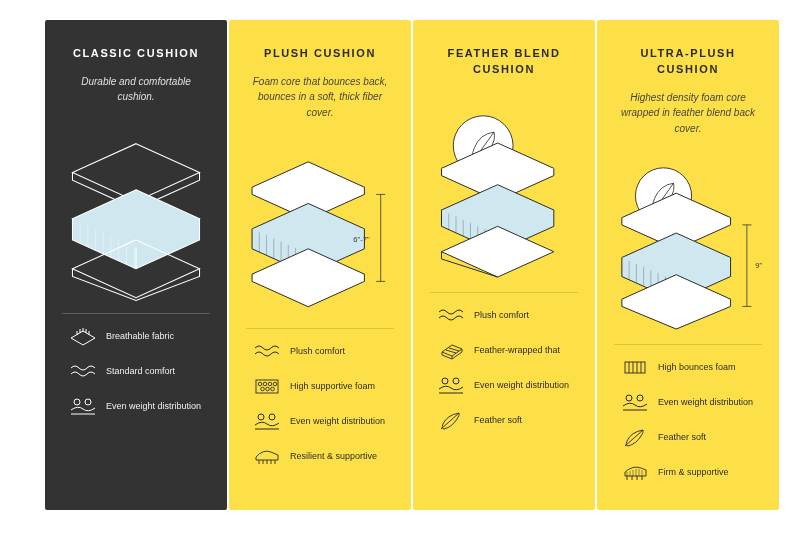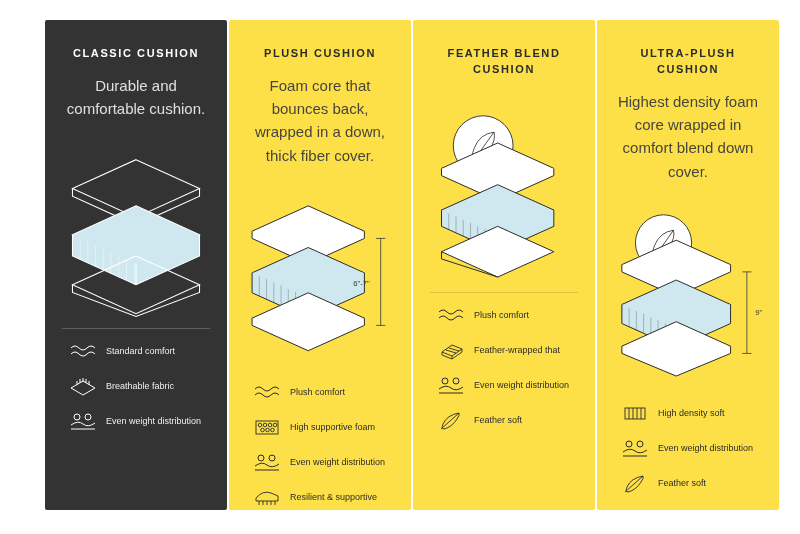--- a/index.html
+++ b/index.html
@@ -49,27 +49,28 @@
   .card-title {
     font-size: 11px;
     font-weight: bold;
     letter-spacing: 1.6px;
     text-align: center;
     line-height: 1.45;
     margin: 0 0 12px 0;
     text-transform: uppercase;
   }
   .card-desc {
-    font-size: 15px;
+    font-size: 10px;
     line-height: 1.55;
     text-align: center;
     margin: 0 4px 6px 4px;
     color: inherit;
     opacity: 0.95;
     max-width: 150px;
+    font-style: italic;
   }
   .card.dark .card-desc { color: #e8e8e8; }
   .card.light .card-desc { color: #3d3d3d; }
 
   .illustration {
     position: relative;
     width: 100%;
     height: 190px;
     margin-top: 6px;
     margin-bottom: 4px;
@@ -162,53 +163,53 @@
           <path d="M14 152 L14 160 L80 185 L146 160 L146 152" fill="none"></path>
         </g>
       </svg>
     </div>
 
     <div class="divider"></div>
 
     <div class="features">
       <div class="feature">
         <span class="feature-icon">
+          <svg width="26" height="20" viewBox="0 0 26 20" fill="none" stroke="#ffffff" stroke-width="1">
+            <path d="M13 5 L25 12 L13 19 L1 12 Z"></path>
+            <path d="M7 9 L7 5 M10 7 L10 3 M13 6 L13 2 M16 7 L16 3 M19 9 L19 5"></path>
+          </svg>
+        </span>
+        <span class="feature-label">Breathable fabric</span>
+      </div>
+      <div class="feature">
+        <span class="feature-icon">
           <svg width="26" height="16" viewBox="0 0 26 16" fill="none" stroke="#ffffff" stroke-width="1">
             <path d="M1 5 Q5 1 9 5 T17 5 T25 5"></path>
             <path d="M1 11 Q5 7 9 11 T17 11 T25 11"></path>
           </svg>
         </span>
         <span class="feature-label">Standard comfort</span>
-      </div>
-      <div class="feature">
-        <span class="feature-icon">
-          <svg width="26" height="20" viewBox="0 0 26 20" fill="none" stroke="#ffffff" stroke-width="1">
-            <path d="M13 5 L25 12 L13 19 L1 12 Z"></path>
-            <path d="M7 9 L7 5 M10 7 L10 3 M13 6 L13 2 M16 7 L16 3 M19 9 L19 5"></path>
-          </svg>
-        </span>
-        <span class="feature-label">Breathable fabric</span>
       </div>
       <div class="feature">
         <span class="feature-icon">
           <svg width="26" height="20" viewBox="0 0 26 20" fill="none" stroke="#ffffff" stroke-width="1">
             <circle cx="7" cy="6" r="3"></circle>
             <circle cx="18" cy="6" r="3"></circle>
             <path d="M1 14 Q8 9 13 13 Q18 17 25 12"></path>
             <path d="M1 18 L25 18"></path>
           </svg>
         </span>
         <span class="feature-label">Even weight distribution</span>
       </div>
     </div>
   </div>
 
   <div class="card light">
     <div class="card-title">PLUSH CUSHION</div>
-    <div class="card-desc">Foam core that bounces back, wrapped in a down, thick fiber cover.</div>
+    <div class="card-desc">Foam core that bounces back, bounces in a soft, thick fiber cover.</div>
 
     <div class="illustration">
       <svg width="170" height="185" viewBox="0 0 170 185" fill="none" stroke="#2b2b2b" stroke-width="1.1">
         <g>
           <path d="M72 20 L134 48 L72 76 L10 48 Z" fill="#ffffff"></path>
           <path d="M10 48 L10 56 L72 84 L134 56 L134 48" fill="#ffffff"></path>
           <path d="M72 76 L72 84"></path>
         </g>
         <g>
           <path d="M72 66 L134 94 L72 122 L10 94 Z" fill="#cfe7ef"></path>
@@ -368,21 +369,21 @@
             <path d="M21 3 L3 19"></path>
           </svg>
         </span>
         <span class="feature-label">Feather soft</span>
       </div>
     </div>
   </div>
 
   <div class="card light">
     <div class="card-title">ULTRA-PLUSH CUSHION</div>
-    <div class="card-desc">Highest density foam core wrapped in comfort blend down cover.</div>
+    <div class="card-desc">Highest density foam core wrapped in feather blend back cover.</div>
 
     <div class="illustration">
       <svg width="170" height="190" viewBox="0 0 170 190" fill="none" stroke="#2b2b2b" stroke-width="1.1">
         <g>
           <circle cx="58" cy="43" r="31" fill="#ffffff" stroke="#2b2b2b" stroke-width="1"></circle>
           <g stroke="#2b2b2b" stroke-width="0.9" fill="none">
             <path d="M69 29 Q54 31 48 46 Q44 56 48 60 Q58 58 65 46 Q71 37 69 29 Z"></path>
             <path d="M69 29 L45 63"></path>
           </g>
         </g>
@@ -421,21 +422,21 @@
     <div class="divider"></div>
 
     <div class="features">
       <div class="feature">
         <span class="feature-icon">
           <svg width="26" height="20" viewBox="0 0 26 20" fill="none" stroke="#2b2b2b" stroke-width="0.9">
             <rect x="3" y="5" width="20" height="11"></rect>
             <path d="M7 5 L7 16 M11 5 L11 16 M15 5 L15 16 M19 5 L19 16"></path>
           </svg>
         </span>
-        <span class="feature-label">High density soft</span>
+        <span class="feature-label">High bounces foam</span>
       </div>
       <div class="feature">
         <span class="feature-icon">
           <svg width="26" height="20" viewBox="0 0 26 20" fill="none" stroke="#2b2b2b" stroke-width="1">
             <circle cx="7" cy="6" r="3"></circle>
             <circle cx="18" cy="6" r="3"></circle>
             <path d="M1 14 Q8 9 13 13 Q18 17 25 12"></path>
             <path d="M1 18 L25 18"></path>
           </svg>
         </span>

